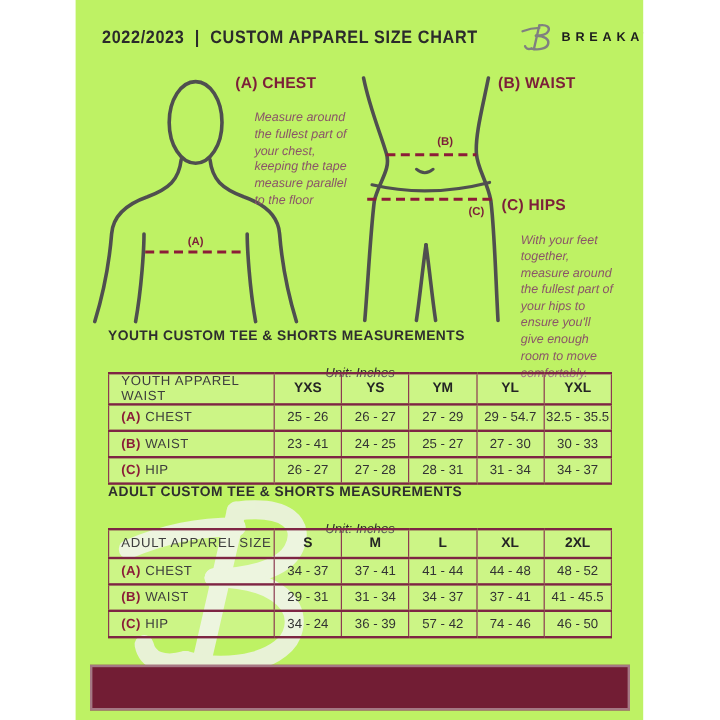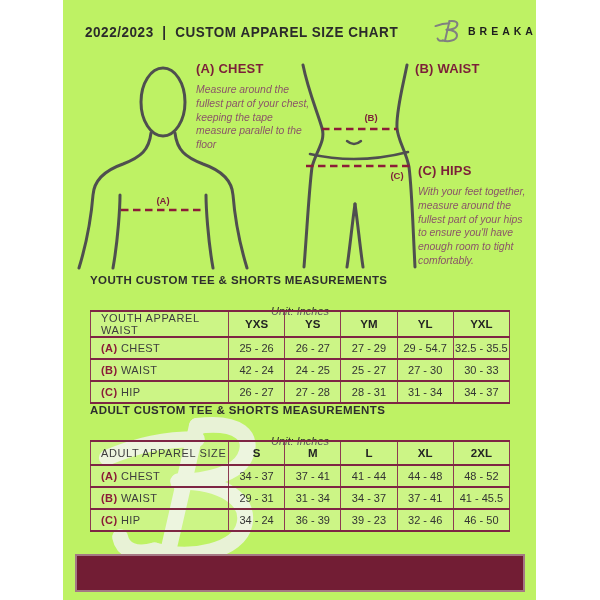--- a/index.html
+++ b/index.html
@@ -17,21 +17,21 @@
 
   
   .fig-svg{position:absolute;z-index:1;}
   #torso-svg{left:0px;top:55px;}
   #lower-svg{left:222px;top:55px;}
   .guide{position:absolute;z-index:2;}
   .guide-a{left:133px;top:61px;width:114px;}
   .guide-b{left:352px;top:61px;width:110px;}
   .guide-c{left:355px;top:163px;width:110px;}
   .guide-heading{margin:0 0 7px 0;font-size:13px;font-weight:bold;color:#7c1f39;letter-spacing:.2px;}
-  .guide-text{margin:0;font-size:10.4px;font-style:italic;color:#8a5568;line-height:1.33;}
+  .guide-text{margin:16px;font-size:10.4px;font-style:italic;color:#8a5568;line-height:1.33;}
 
   
   .section-title{position:absolute;left:27px;width:420px;text-align:left;
     font-weight:bold;font-size:11.5px;letter-spacing:.4px;color:#2e2e2e;z-index:2;}
   .unit-label{position:absolute;left:27px;width:420px;text-align:center;
     font-style:italic;font-size:11px;color:#2e2e2e;z-index:2;margin-top:16px;}
   #youth-title{top:274px;} #youth-unit{top:289px;}
   #adult-title{top:404px;} #adult-unit{top:419px;}
 
   
@@ -106,21 +106,21 @@
 
     <div class="guide guide-a">
       <h3 class="guide-heading">(A) CHEST</h3>
       <p class="guide-text">Measure around the fullest part of your chest, keeping the tape measure parallel to the floor</p>
     </div>
     <div class="guide guide-b">
       <h3 class="guide-heading">(B) WAIST</h3>
     </div>
     <div class="guide guide-c">
       <h3 class="guide-heading">(C) HIPS</h3>
-      <p class="guide-text">With your feet together, measure around the fullest part of your hips to ensure you'll have enough room to tight comfortably.</p>
+      <p class="guide-text">With your feet together, measure around the fullest part of your hips to ensure you'll give enough room to move comfortably.</p>
     </div>
 
     <svg class="watermark" width="180" height="159" viewBox="0 0 34 30">
       <g fill="none" stroke="#f3f3f3" stroke-width="3" stroke-linecap="round">
         <path d="M 20 3 C 28 2 31 5 29 9 C 27.5 12 22 13.5 16.5 13.5"></path>
         <path d="M 20 3 L 14.5 27"></path>
         <path d="M 16.5 13.5 C 25 13.5 30 17 29 21.5 C 28 26.5 19 28.5 12 26.5"></path>
         <path d="M 3 9 C 9 6.5 14 5.5 20 5.5"></path>
         <path d="M 12 26.5 C 8.5 27.5 6 26.5 5.5 24"></path>
       </g>
@@ -151,21 +151,21 @@
           <tr>
             <td class="label-cell"><span class="row-key">(A)</span> CHEST</td>
             <td class="value-cell">25 - 26</td>
             <td class="value-cell">26 - 27</td>
             <td class="value-cell">27 - 29</td>
             <td class="value-cell">29 - 54.7</td>
             <td class="value-cell">32.5 - 35.5</td>
           </tr>
           <tr>
             <td class="label-cell"><span class="row-key">(B)</span> WAIST</td>
-            <td class="value-cell">42 - 24</td>
+            <td class="value-cell">23 - 41</td>
             <td class="value-cell">24 - 25</td>
             <td class="value-cell">25 - 27</td>
             <td class="value-cell">27 - 30</td>
             <td class="value-cell">30 - 33</td>
           </tr>
           <tr>
             <td class="label-cell"><span class="row-key">(C)</span> HIP</td>
             <td class="value-cell">26 - 27</td>
             <td class="value-cell">27 - 28</td>
             <td class="value-cell">28 - 31</td>
@@ -210,22 +210,22 @@
             <td class="value-cell">29 - 31</td>
             <td class="value-cell">31 - 34</td>
             <td class="value-cell">34 - 37</td>
             <td class="value-cell">37 - 41</td>
             <td class="value-cell">41 - 45.5</td>
           </tr>
           <tr>
             <td class="label-cell"><span class="row-key">(C)</span> HIP</td>
             <td class="value-cell">34 - 24</td>
             <td class="value-cell">36 - 39</td>
-            <td class="value-cell">39 - 23</td>
-            <td class="value-cell">32 - 46</td>
+            <td class="value-cell">57 - 42</td>
+            <td class="value-cell">74 - 46</td>
             <td class="value-cell">46 - 50</td>
           </tr>
         </tbody>
       </table>
 
     <div class="footer-bar"></div>
   </div>
 </div>
 
 </body></html>

